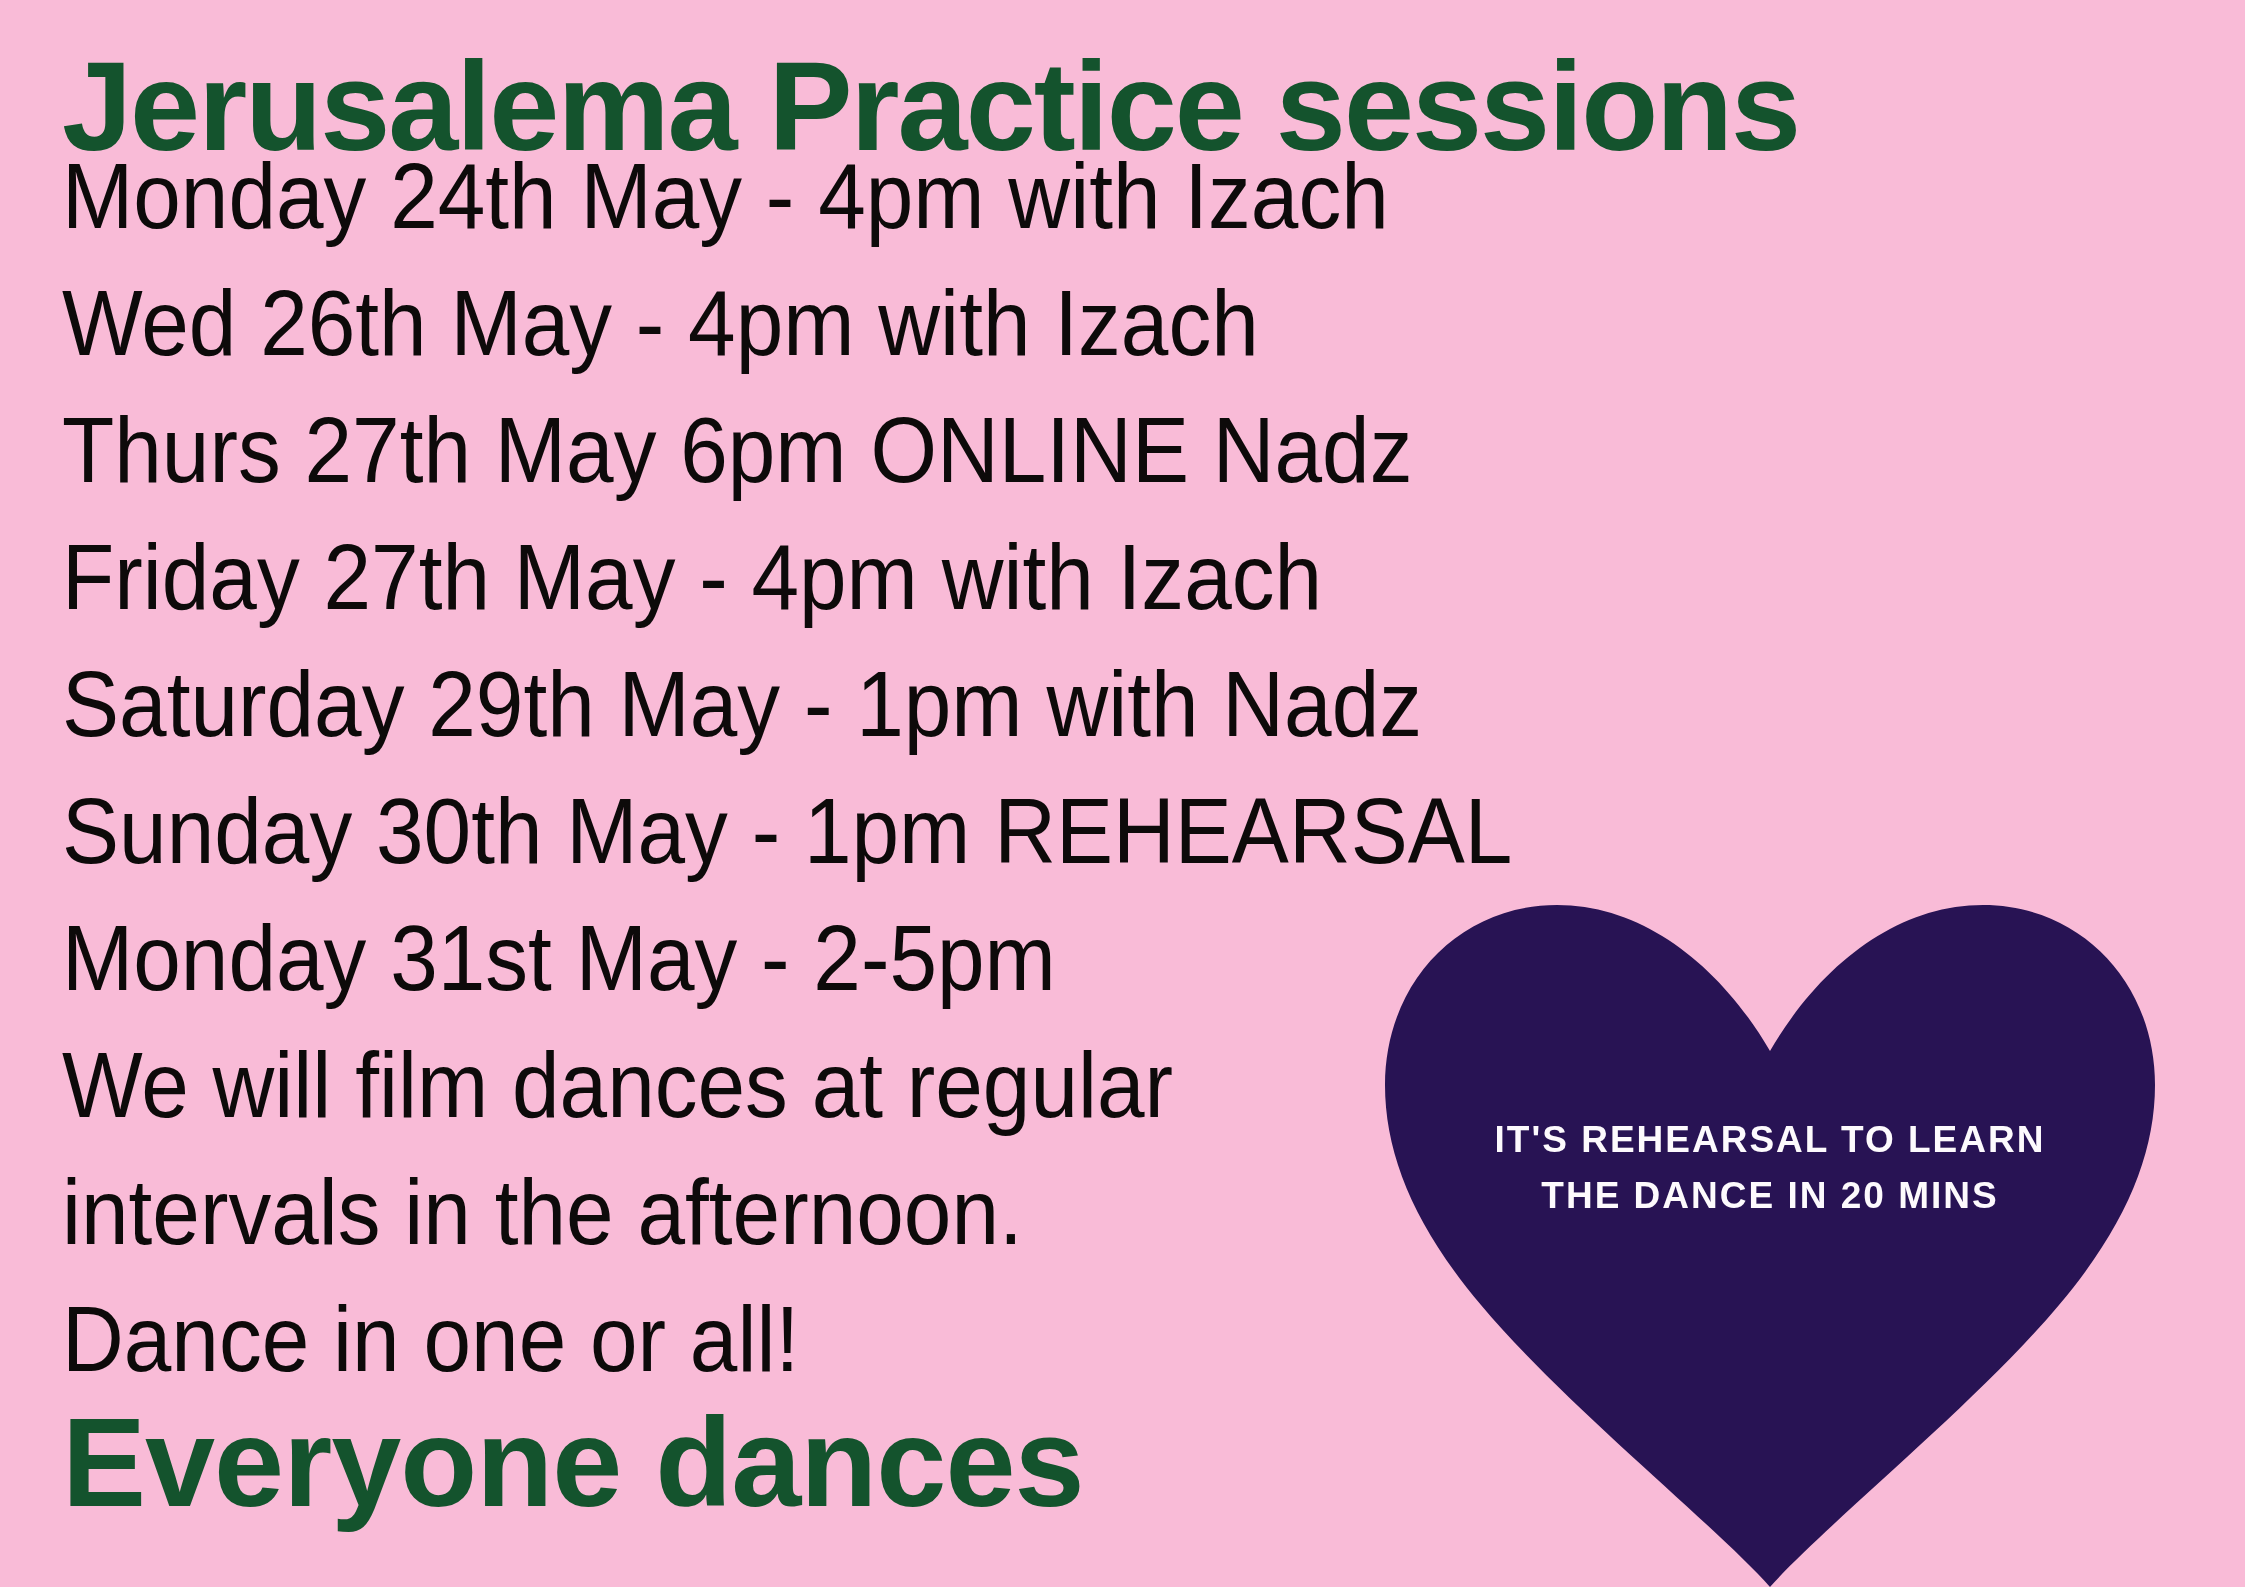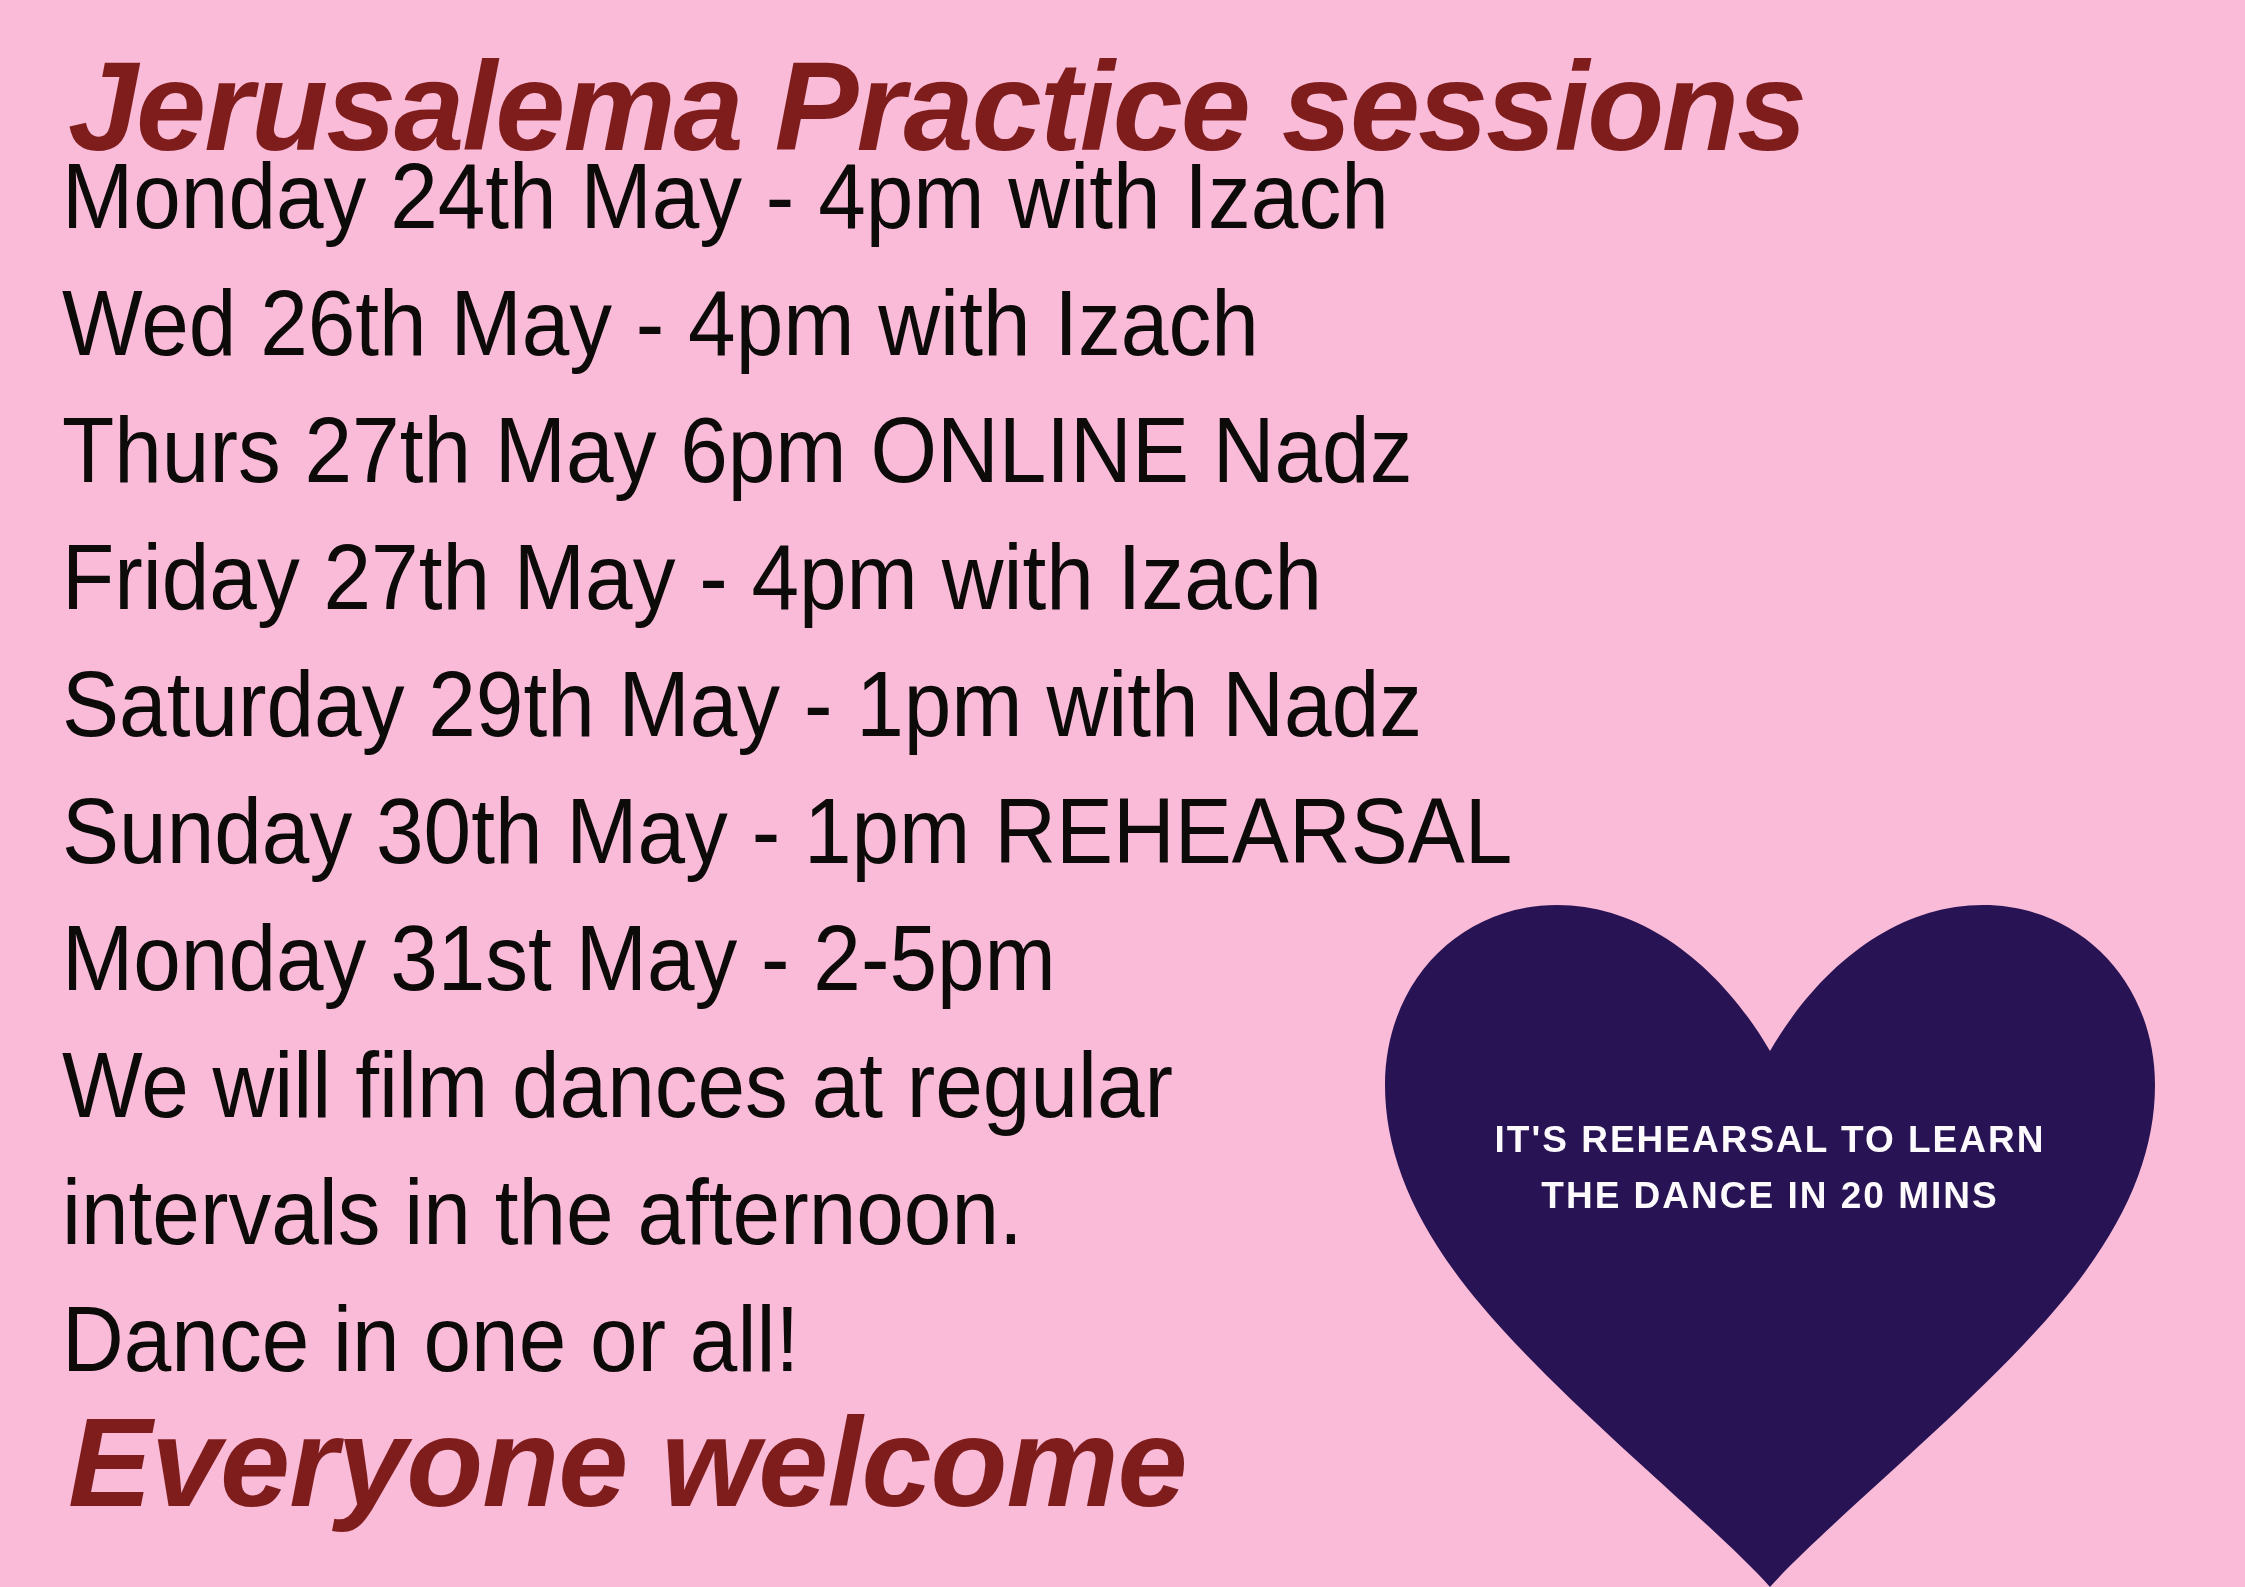--- a/index.html
+++ b/index.html
@@ -58,30 +58,29 @@
     top: 0;
     width: 2245px;
     height: 1587px;
     z-index: 3;
     pointer-events: none;
   }
   #text-column > * { pointer-events: auto; }
 
   .headline {
     position: absolute;
-    left: 68px;
-    color: #7f1d1d;
+    left: 62px;
+    color: #14532d;
     font-family: "Liberation Sans", sans-serif;
     font-weight: bold;
     font-size: 126px;
     line-height: 1;
     white-space: nowrap;
     transform: scaleX(1.0);
     transform-origin: left center;
-    font-style: italic;
   }
   #headline-top  { top: 44px; letter-spacing: -2px; }
   #headline-bottom { top: 1400px; letter-spacing: -1px; }
 
   .body-line {
     position: absolute;
     left: 62px;
     color: #0d0a0a;
     font-family: "Liberation Sans", sans-serif;
     font-weight: 400;
@@ -124,16 +123,16 @@
     <div class="body-line" style="top: 277px;">Wed 26th May - 4pm with Izach</div>
     <div class="body-line" style="top: 404px;">Thurs 27th May 6pm ONLINE Nadz</div>
     <div class="body-line" style="top: 531px;">Friday 27th May - 4pm with Izach</div>
     <div class="body-line" style="top: 658px;">Saturday 29th May - 1pm with Nadz</div>
     <div class="body-line" style="top: 785px;">Sunday 30th May - 1pm REHEARSAL</div>
     <div class="body-line" style="top: 912px;">Monday 31st May - 2-5pm</div>
     <div class="body-line" style="top: 1039px;">We will film dances at regular</div>
     <div class="body-line" style="top: 1166px;">intervals in the afternoon.</div>
     <div class="body-line" style="top: 1293px;">Dance in one or all!</div>
 
-    <div class="headline" id="headline-bottom">Everyone welcome</div>
+    <div class="headline" id="headline-bottom">Everyone dances</div>
 
   </div>
 </div>
 
 </body></html>

